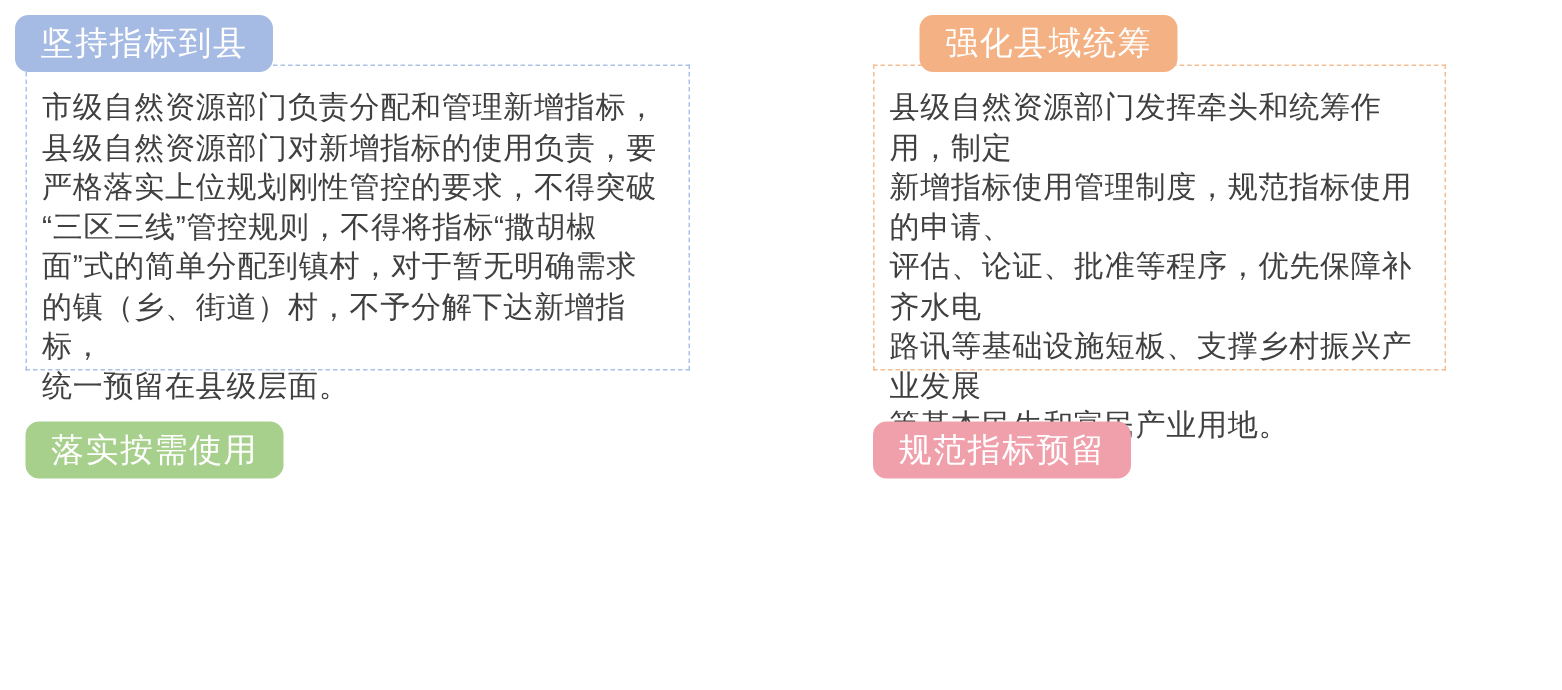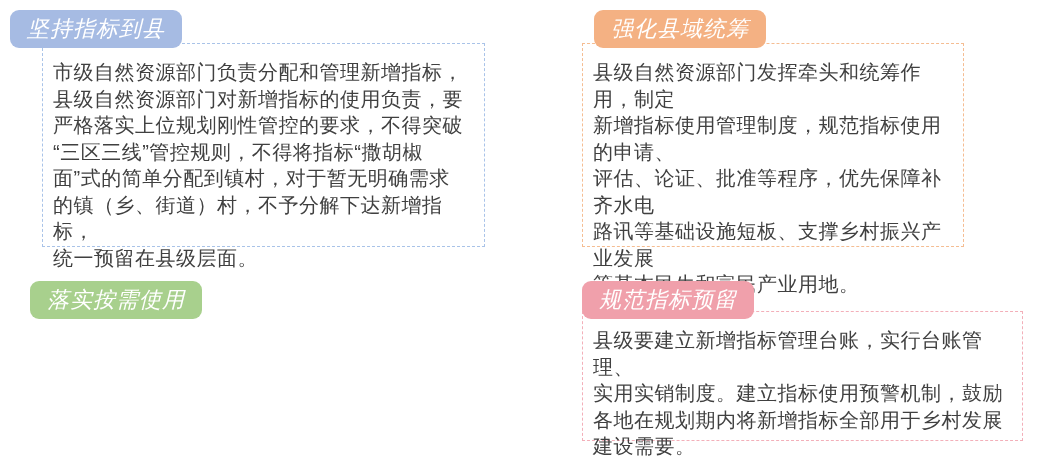--- a/index.html
+++ b/index.html
@@ -17,44 +17,43 @@
     z-index: 2;
     background: var(--accent);
     color: #ffffff;
     font-size: 22px;
     line-height: 38px;
     height: 38px;
     padding: 0 17px;
     border-radius: 9px;
     letter-spacing: 1px;
     white-space: nowrap;
-    font-style: italic;
   }
   .box {
     position: absolute;
     z-index: 1;
     border: 1px dashed var(--border);
     background: transparent;
     box-sizing: border-box;
   }
   .body {
     margin: 0;
     padding: 15px 9px 0 10px;
     font-size: 20px;
     line-height: 26.5px;
     color: #404040;
     white-space: pre-line;
     letter-spacing: 0.5px;
   }
   
   .card-1 .badge { left: 10px;  top: 10px; }
-  .card-1 .box   { left: 17px;  top: 43px;  width: 443px; height: 204px; margin-left: 25px; }
-  .card-2 .badge { left: 594px; top: 10px; }
+  .card-1 .box   { left: 17px;  top: 43px;  width: 443px; height: 204px; }
+  .card-2 .badge { left: 613px; top: 10px; }
   .card-2 .box   { left: 582px; top: 43px;  width: 382px; height: 204px; }
-  .card-3 .badge { left: 30px;  top: 281px; }
+  .card-3 .badge { left: 17px;  top: 281px; }
   .card-3 .box   { left: 17px;  top: 311px; width: 446px; height: 130px; }
   .card-4 .badge { left: 582px; top: 281px; }
   .card-4 .box   { left: 582px; top: 311px; width: 441px; height: 130px; }
 </style>
 </head>
 <body>
 
 <div class="canvas">
 
   <section class="card card-1" style="--accent: #A6BBE3; --border: #A9C3E8;">
@@ -80,21 +79,15 @@
 等基本民生和富民产业用地。</p>
     </div>
   </section>
 
   <section class="card card-3" style="--accent: #A8D08D; --border: #A8D08D;">
     <div class="badge">落实按需使用</div>
   </section>
 
   <section class="card card-4" style="--accent: #F0A0AB; --border: #F3AFB9;">
     <div class="badge">规范指标预留</div>
-    <div class="box">
-      <p class="body">县级要建立新增指标管理台账，实行台账管理、
-实用实销制度。建立指标使用预警机制，鼓励
-各地在规划期内将新增指标全部用于乡村发展
-建设需要。</p>
-    </div>
   </section>
 
 </div>
 
 </body></html>

